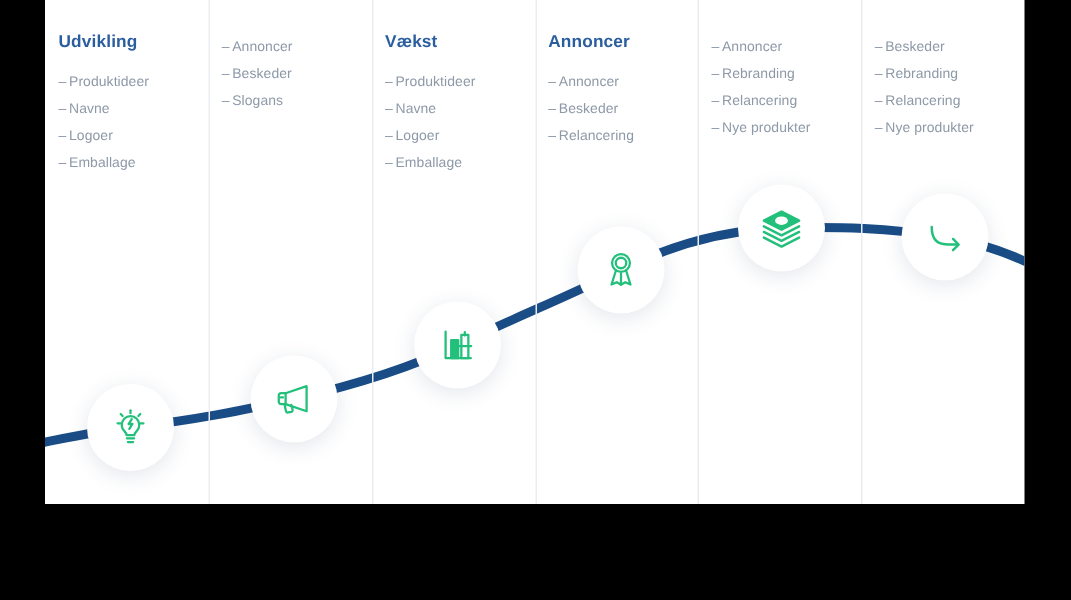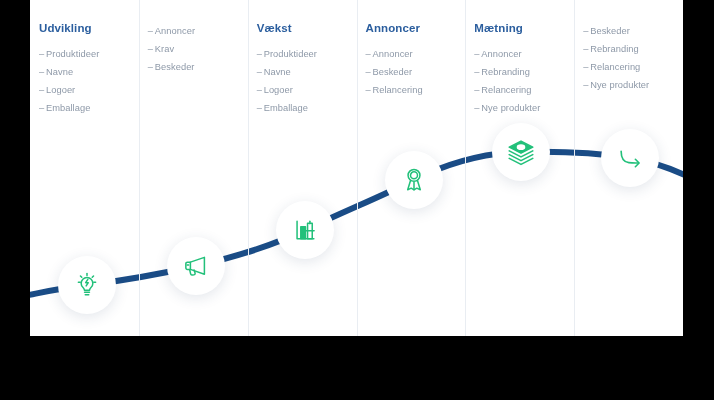--- a/index.html
+++ b/index.html
@@ -141,22 +141,22 @@
           <li><span class="dash">–</span><span>Produktideer</span></li>
           <li><span class="dash">–</span><span>Navne</span></li>
           <li><span class="dash">–</span><span>Logoer</span></li>
           <li><span class="dash">–</span><span>Emballage</span></li>
         </ul>
       </div>
 
       <div class="col">
         <ul class="col-list">
           <li><span class="dash">–</span><span>Annoncer</span></li>
-          <li><span class="dash">–</span><span>Krav</span></li>
           <li><span class="dash">–</span><span>Beskeder</span></li>
+          <li><span class="dash">–</span><span>Slogans</span></li>
         </ul>
       </div>
 
       <div class="col">
         <div class="col-title">Vækst</div>
         <ul class="col-list">
           <li><span class="dash">–</span><span>Produktideer</span></li>
           <li><span class="dash">–</span><span>Navne</span></li>
           <li><span class="dash">–</span><span>Logoer</span></li>
           <li><span class="dash">–</span><span>Emballage</span></li>
@@ -166,21 +166,20 @@
       <div class="col">
         <div class="col-title">Annoncer</div>
         <ul class="col-list">
           <li><span class="dash">–</span><span>Annoncer</span></li>
           <li><span class="dash">–</span><span>Beskeder</span></li>
           <li><span class="dash">–</span><span>Relancering</span></li>
         </ul>
       </div>
 
       <div class="col">
-        <div class="col-title">Mætning</div>
         <ul class="col-list">
           <li><span class="dash">–</span><span>Annoncer</span></li>
           <li><span class="dash">–</span><span>Rebranding</span></li>
           <li><span class="dash">–</span><span>Relancering</span></li>
           <li><span class="dash">–</span><span>Nye produkter</span></li>
         </ul>
       </div>
 
       <div class="col">
         <ul class="col-list">

